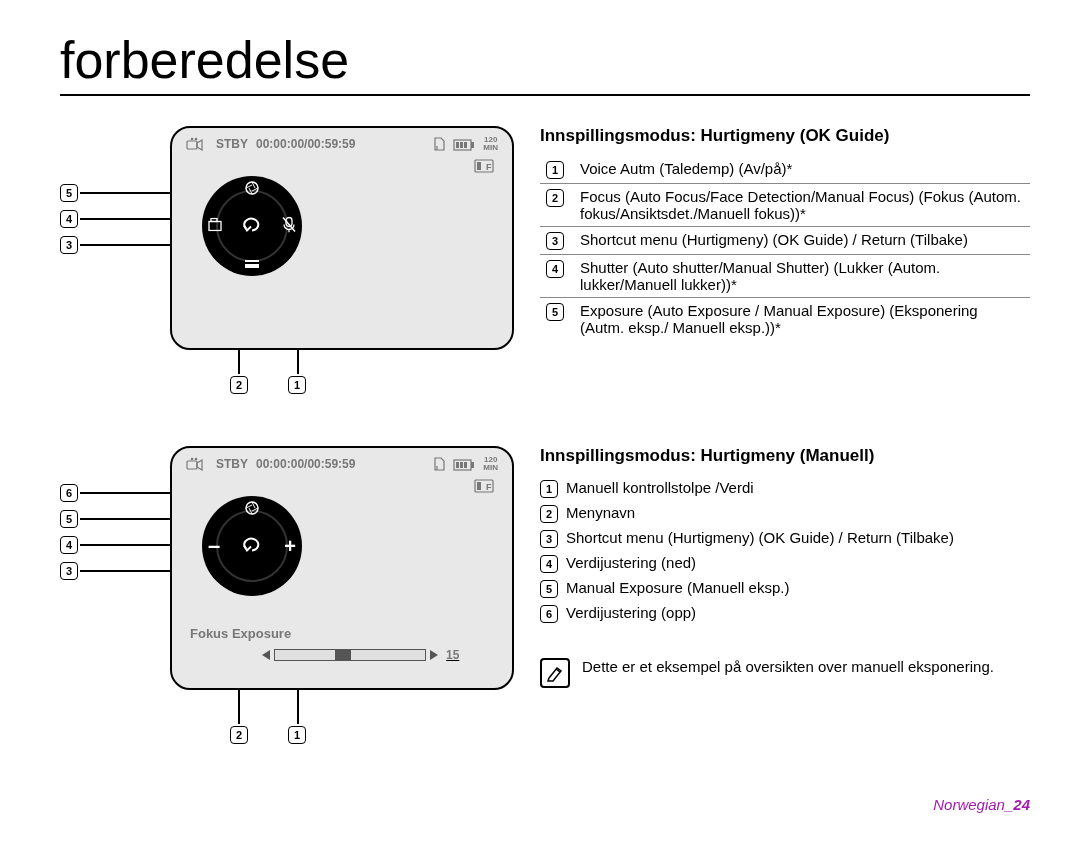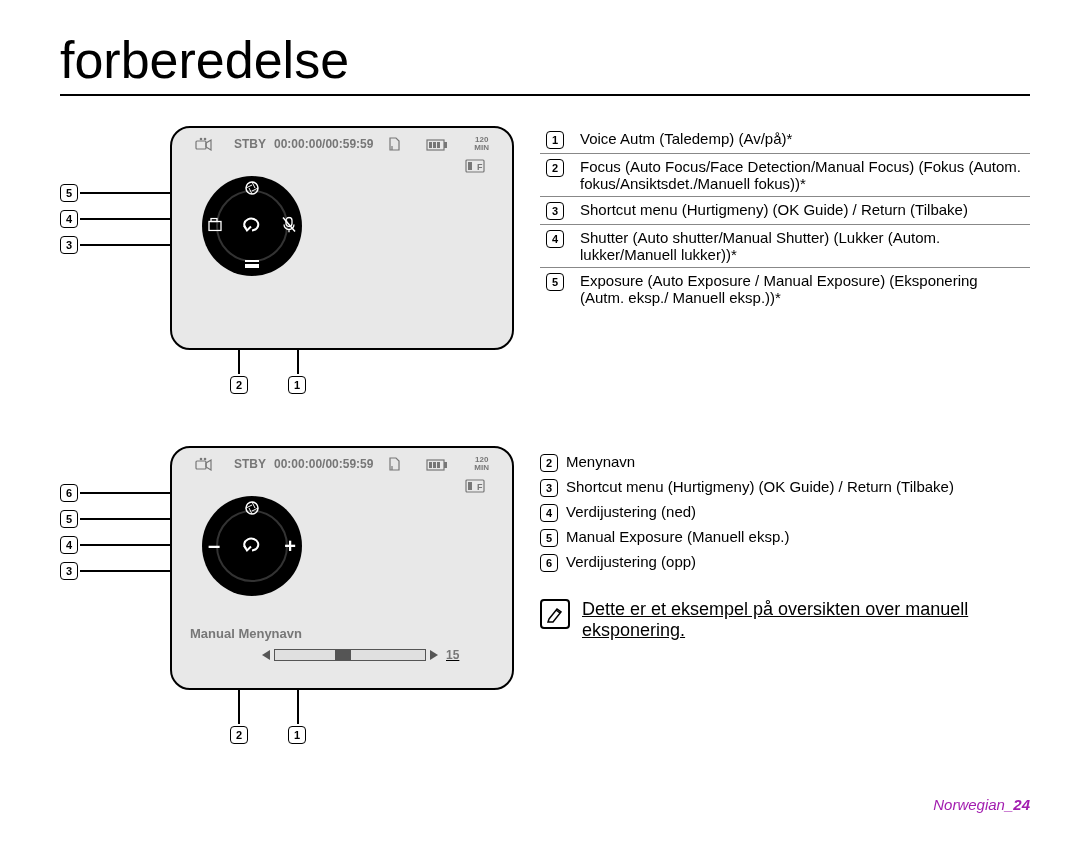--- a/index.html
+++ b/index.html
@@ -64,23 +64,22 @@
     font-size: 15px;
     margin-top: 4px;
   }
   .simple-list div {
     padding: 3px 0;
   }
   .simple-list .numbox { margin-right: 8px; vertical-align: middle;}
   .note-row {
     display: flex;
     align-items: flex-start;
-    margin-top: 24px;
-    font-size: 18px;
-    text-decoration: underline;
+    margin-top: 32px;
+    font-size: 15px;
   }
   .note-icon {
     border: 2px solid #000;
     border-radius: 4px;
     width: 26px;
     height: 26px;
     display: flex;
     align-items: center;
     justify-content: center;
     margin-right: 12px;
@@ -127,21 +126,21 @@
     display: flex;
     align-items: center;
     padding: 8px 10px 4px 10px;
     font-size: 12px;
     font-weight: 700;
     color: #777;
   }
   .statusbar .spacer { flex: 1; }
   .cam-icon, .card-icon, .batt-icon, .min-icon, .ef-icon {
     display: inline-block;
-    margin: 0 13px;
+    margin: 0 4px;
   }
   .cam-icon svg, .card-icon svg, .batt-icon svg, .ef-icon svg { vertical-align: middle; }
   .min-icon { font-size: 8px; line-height: 8px; display:inline-block; vertical-align: middle; text-align:center;}
   .statusbar-row2 {
     text-align: right;
     padding: 0 14px;
   }
   
   .dial {
     position: absolute;
@@ -328,20 +327,21 @@
                 <path d="M4 12 A7 6 0 1 1 10 14" fill="none" stroke="#fff" stroke-width="2"></path>
                 <path d="M2 9 L5 14 L9 10" fill="none" stroke="#fff" stroke-width="2"></path>
               </svg>
           </span>
         </div>
       </div>
     </div>
   </div>
 
   <div class="right-col">
+    <div class="section-heading">Innspillingsmodus: Hurtigmeny (OK Guide)</div>
     <table class="legend">
       <tbody>
           <tr>
             <td class="num"><span class="numbox">1</span></td>
           <td>Voice Autm (Taledemp) (Av/på)*</td>
           </tr>
       <tr>
             <td class="num"><span class="numbox">2</span></td>
           <td>Focus (Auto Focus/Face Detection/Manual Focus) (Fokus (Autom. fokus/Ansiktsdet./Manuell fokus))*</td>
           </tr>
@@ -441,35 +441,37 @@
           <span class="right" style="font-size:20px; font-weight:700;">+</span>
           <span class="left" style="font-size:22px; font-weight:700;">–</span>
           <span class="center">
             <svg width="20" height="16">
                 <path d="M4 12 A7 6 0 1 1 10 14" fill="none" stroke="#fff" stroke-width="2"></path>
                 <path d="M2 9 L5 14 L9 10" fill="none" stroke="#fff" stroke-width="2"></path>
               </svg>
           </span>
         </div>
 
-        <div class="manual-label" style="left:18px;">Manual Menynavn</div>
+        <div class="manual-label" style="left:18px;">Fokus Exposure</div>
         <div class="slider" style="left:90px;text-decoration:underline;">
           <div class="tri left"></div>
           <div class="bar">
               <div class="fill"></div>
             </div>
           <div class="tri right"></div>
           <span class="val">15</span>
         </div>
       </div>
     </div>
   </div>
 
   <div class="right-col">
+    <div class="section-heading">Innspillingsmodus: Hurtigmeny (Manuell)</div>
     <div class="simple-list">
+      <div><span class="numbox">1</span><span>Manuell kontrollstolpe /Verdi</span></div>
       <div><span class="numbox">2</span><span>Menynavn</span></div>
       <div><span class="numbox">3</span><span>Shortcut menu (Hurtigmeny) (OK Guide) / Return (Tilbake)</span></div>
       <div><span class="numbox">4</span><span>Verdijustering (ned)</span></div>
       <div><span class="numbox">5</span><span>Manual Exposure (Manuell eksp.)</span></div>
       <div><span class="numbox">6</span><span>Verdijustering (opp)</span></div>
     </div>
 
     <div class="note-row">
       <div class="note-icon">
         <svg width="18" height="18">

